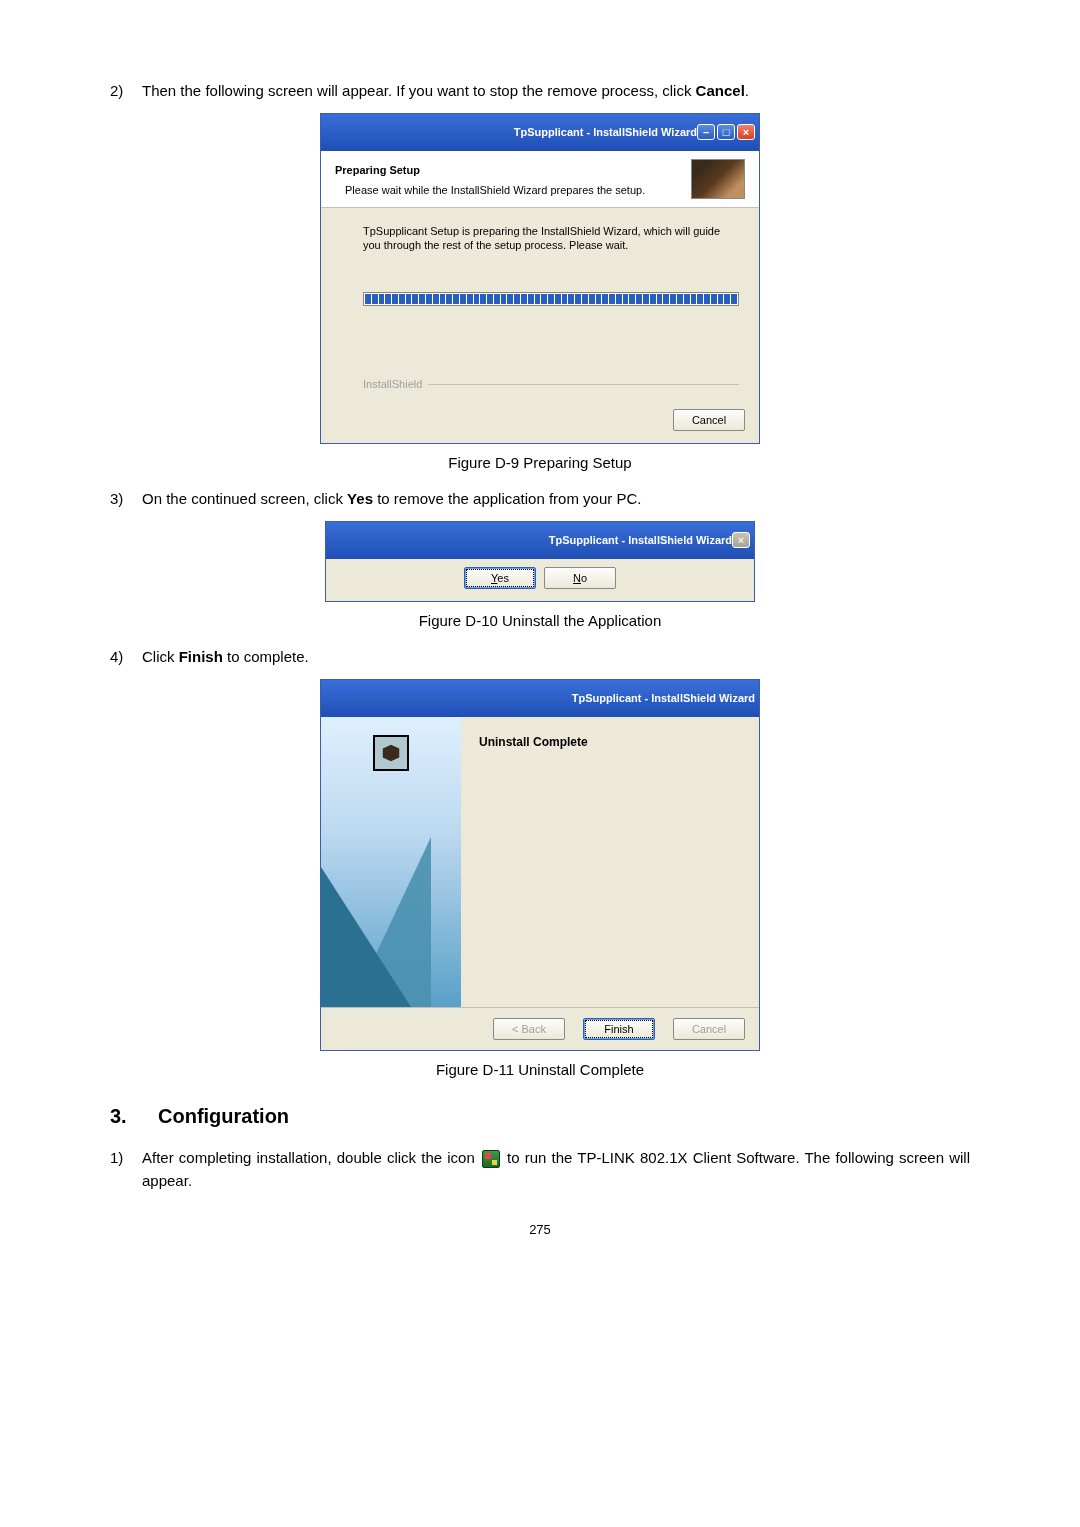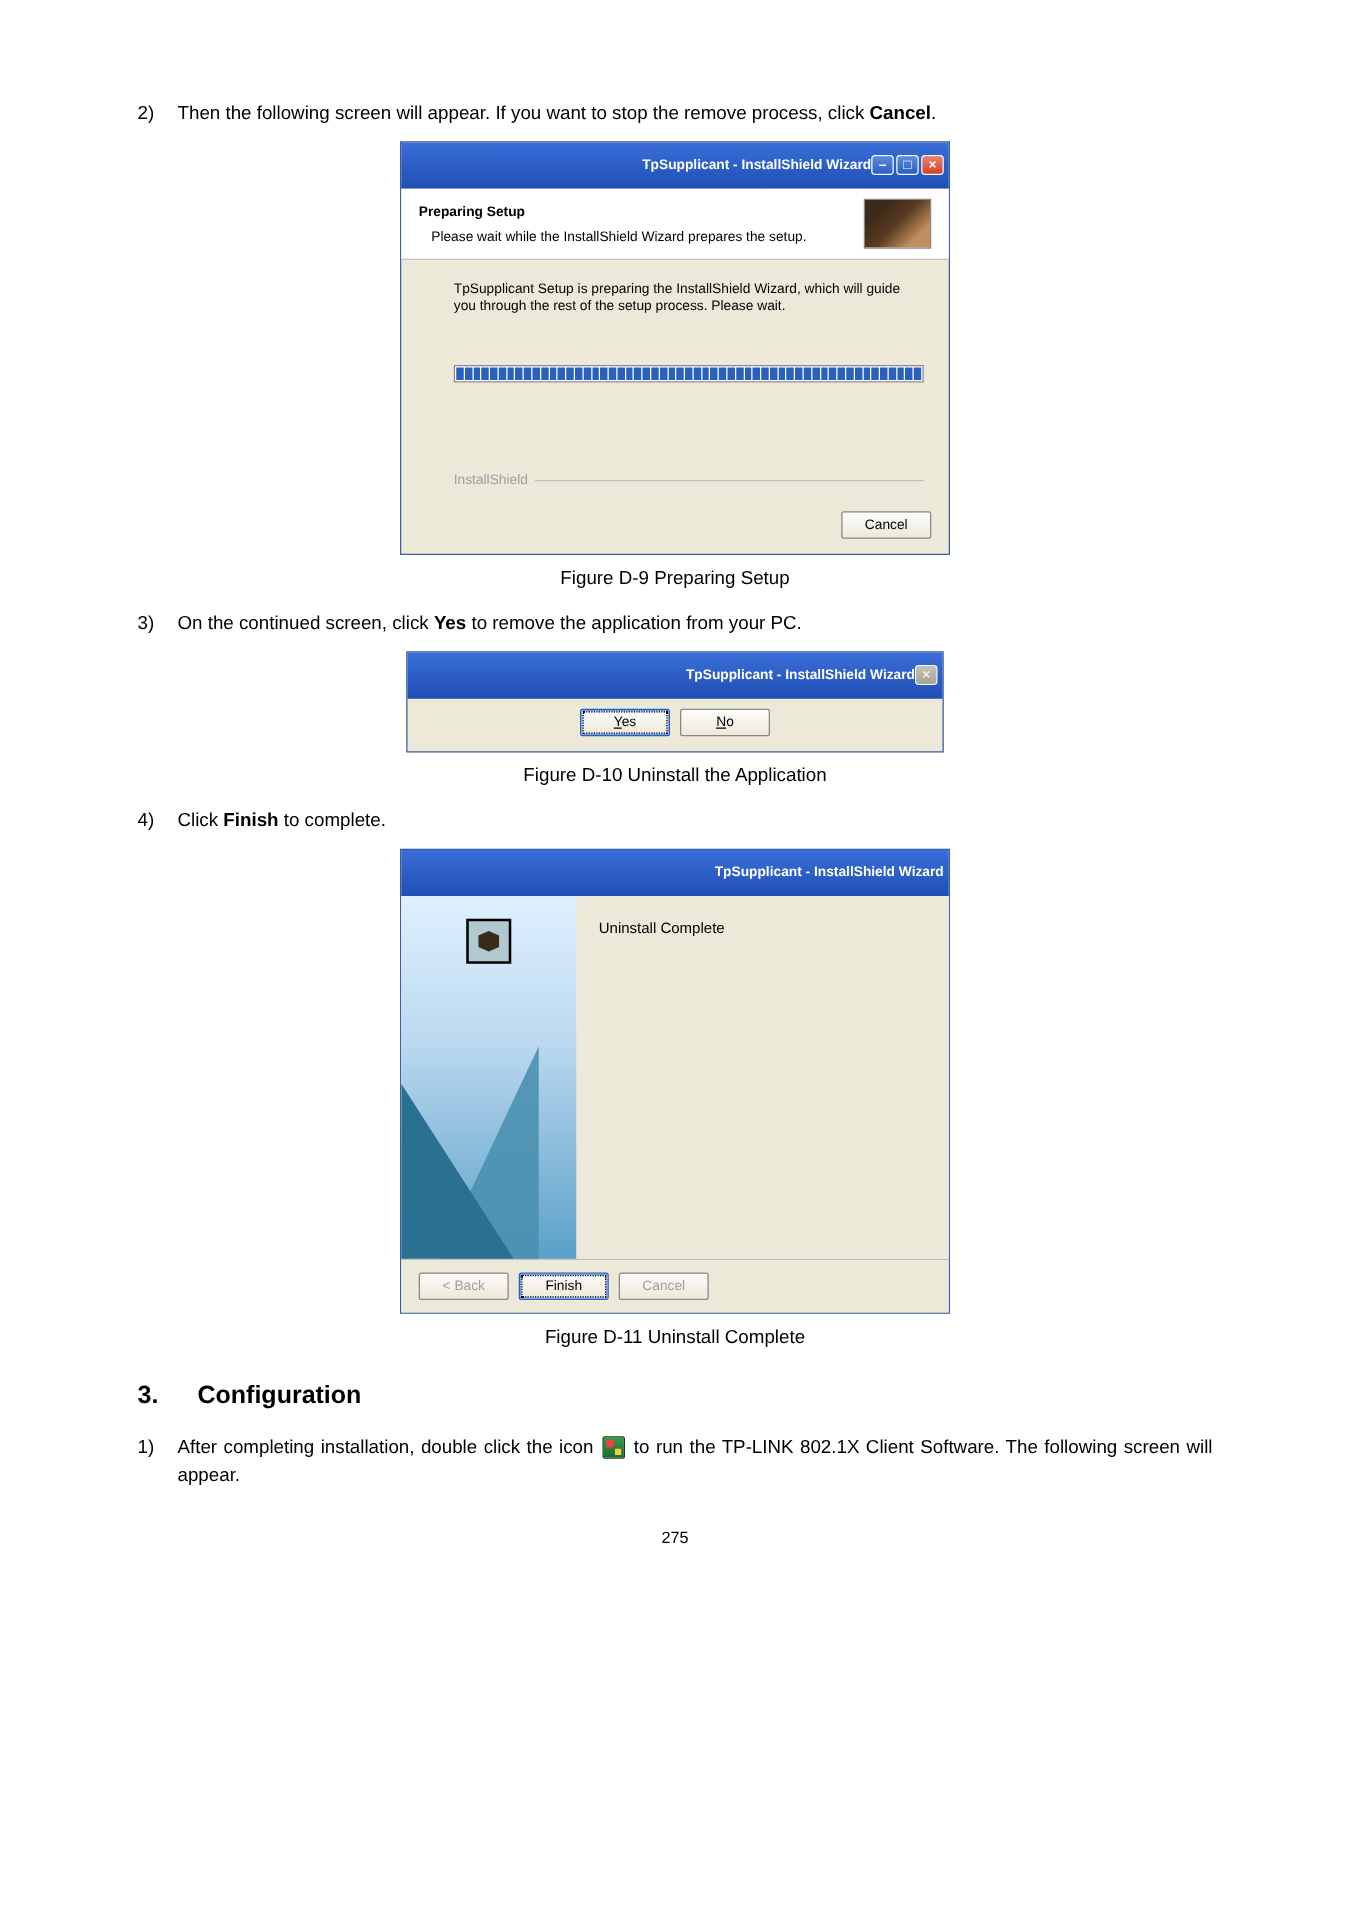--- a/index.html
+++ b/index.html
@@ -178,26 +178,26 @@
   .dlg3-content {
     background: none;
     color:#000;
   }
   
   .dlg3-content {
     background: #ece9d8;
     color:#000;
   }
   
-  .dlg3-content h4 { font-size:12px; font-weight:normal; margin-bottom:14px; }
+  .dlg3-content h4 { font-size:12px; font-weight:bold; margin-bottom:14px; }
   
   .dlg3-footer {
     border-top:1px solid #bfbfbf;
     padding: 10px 14px;
-    display:flex; justify-content:flex-start; gap:8px;
+    display:flex; justify-content:flex-end; gap:18px;
     background:#ece9d8;
   }
 
   
 
   .inline-icon {
     display:inline-block;
     width:18px; height:18px;
     background: linear-gradient(#3a9a4a,#1a6a2a);
     border:1px solid #104010;

